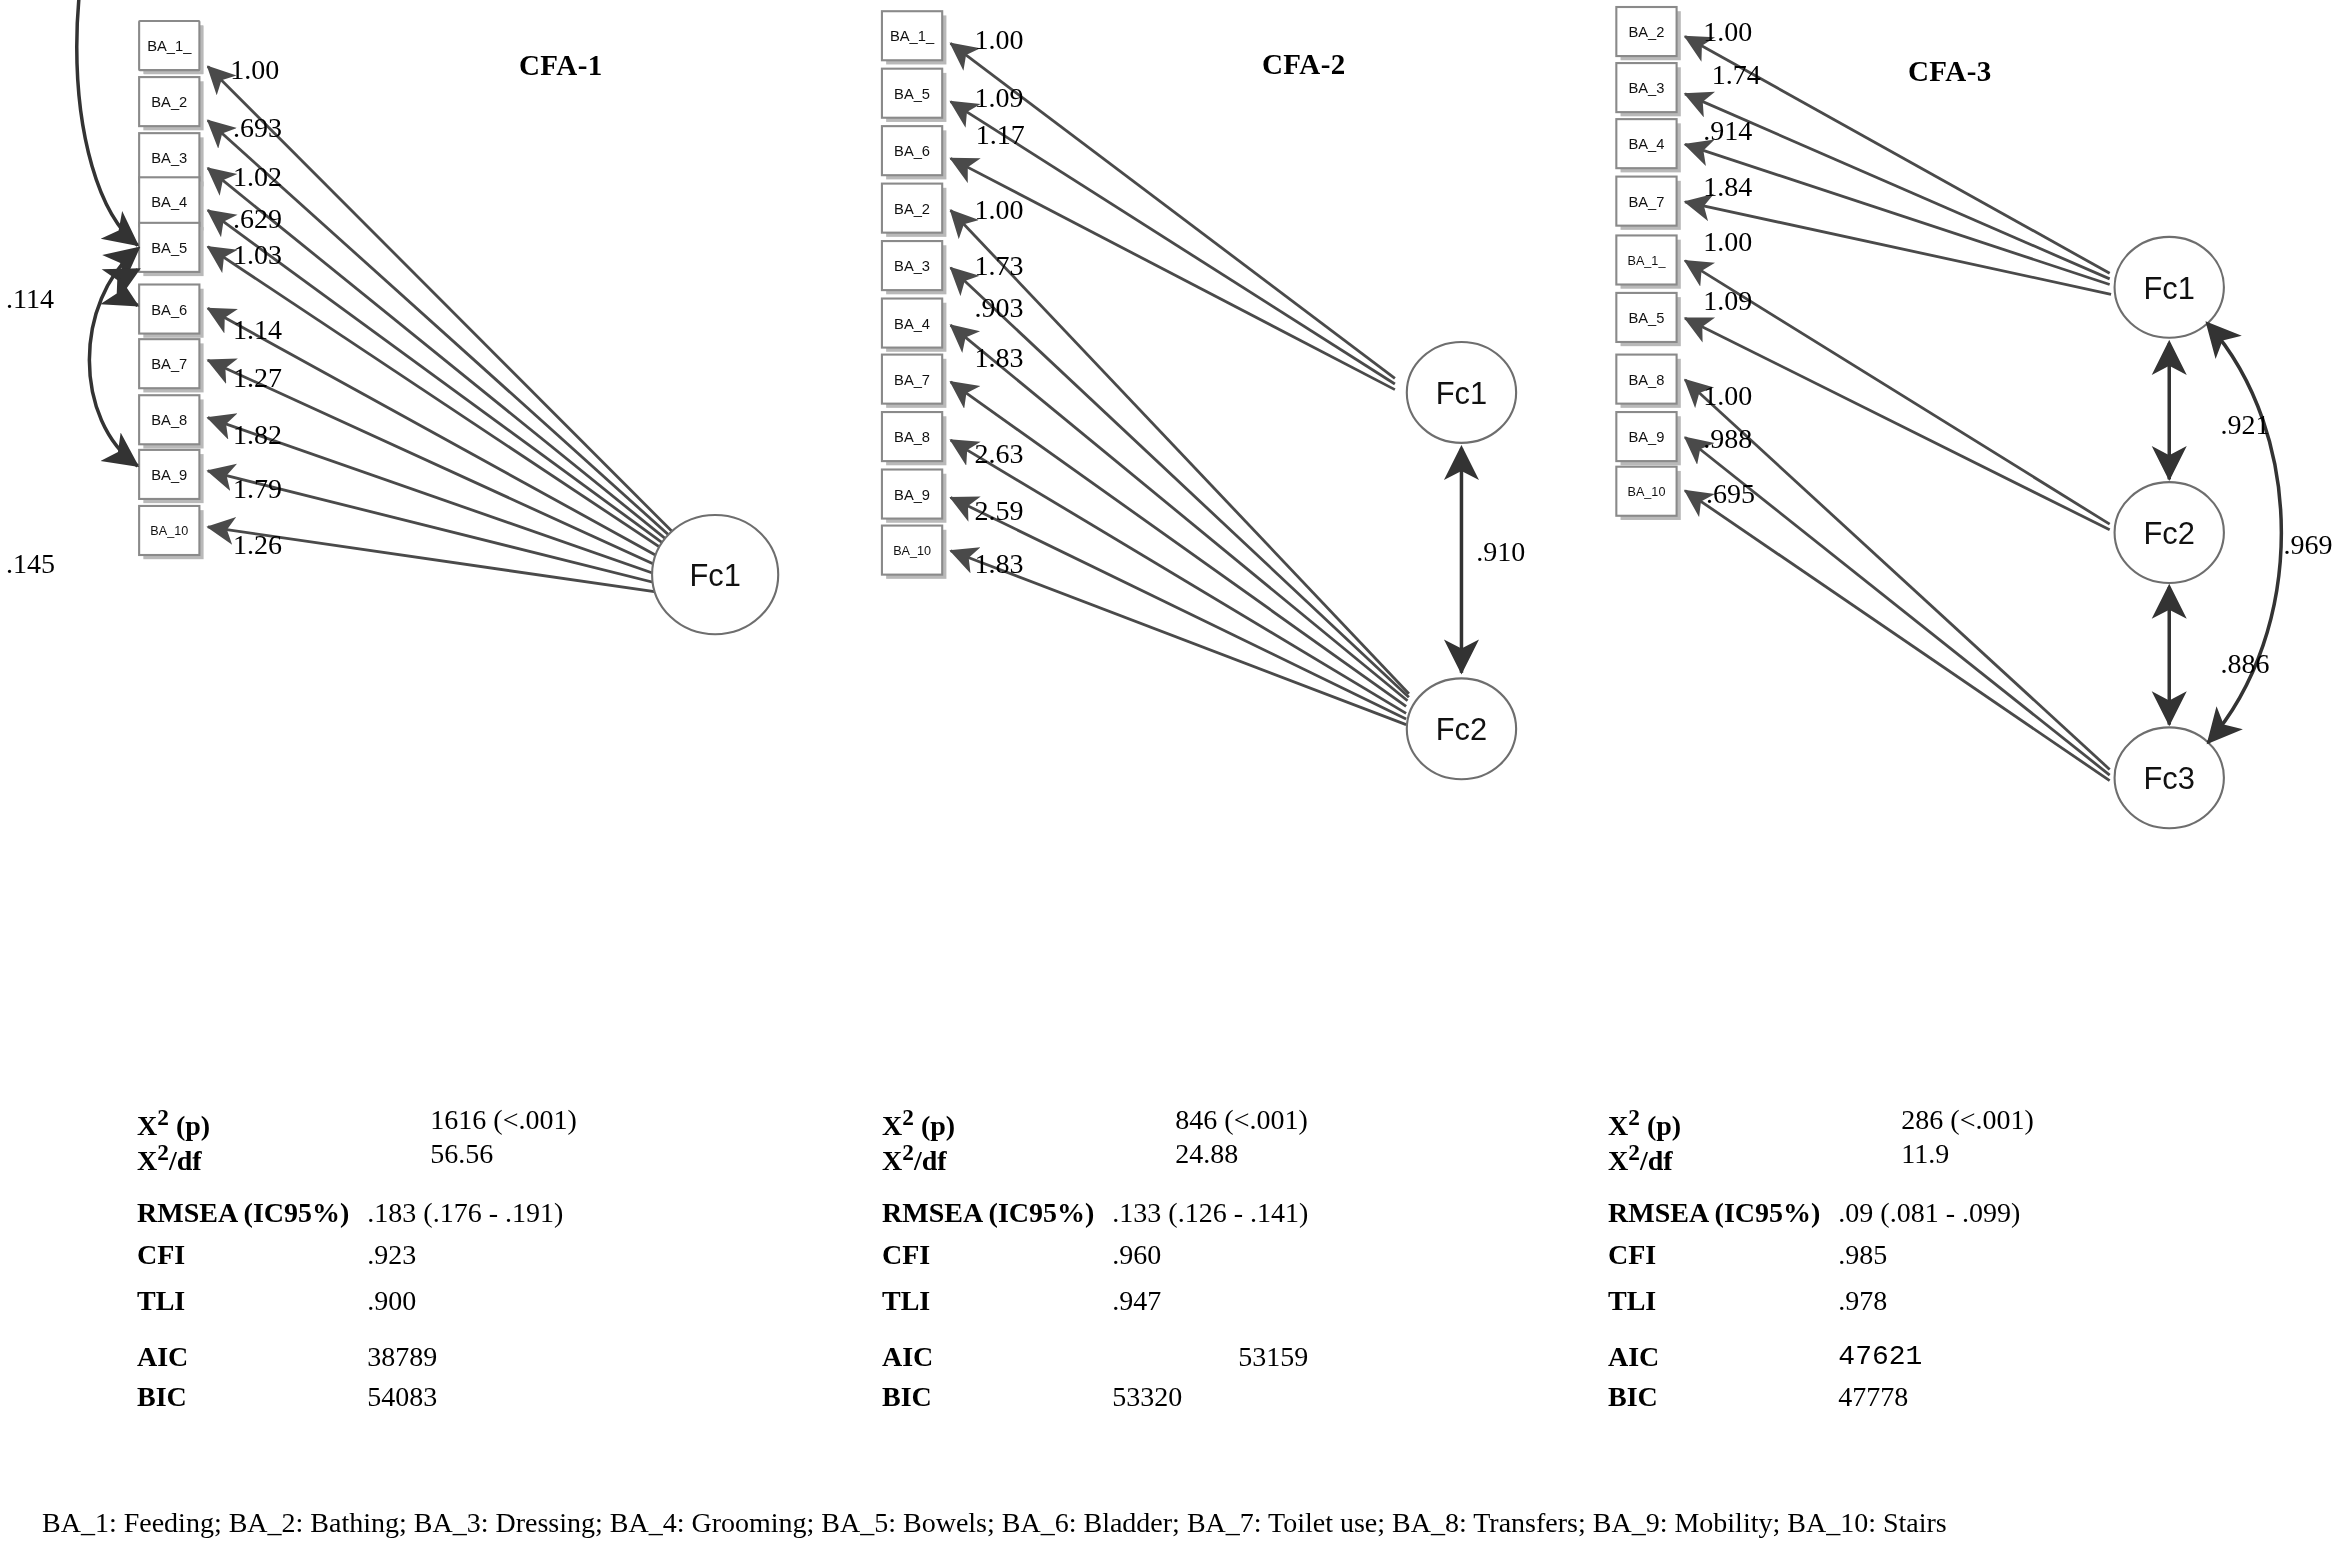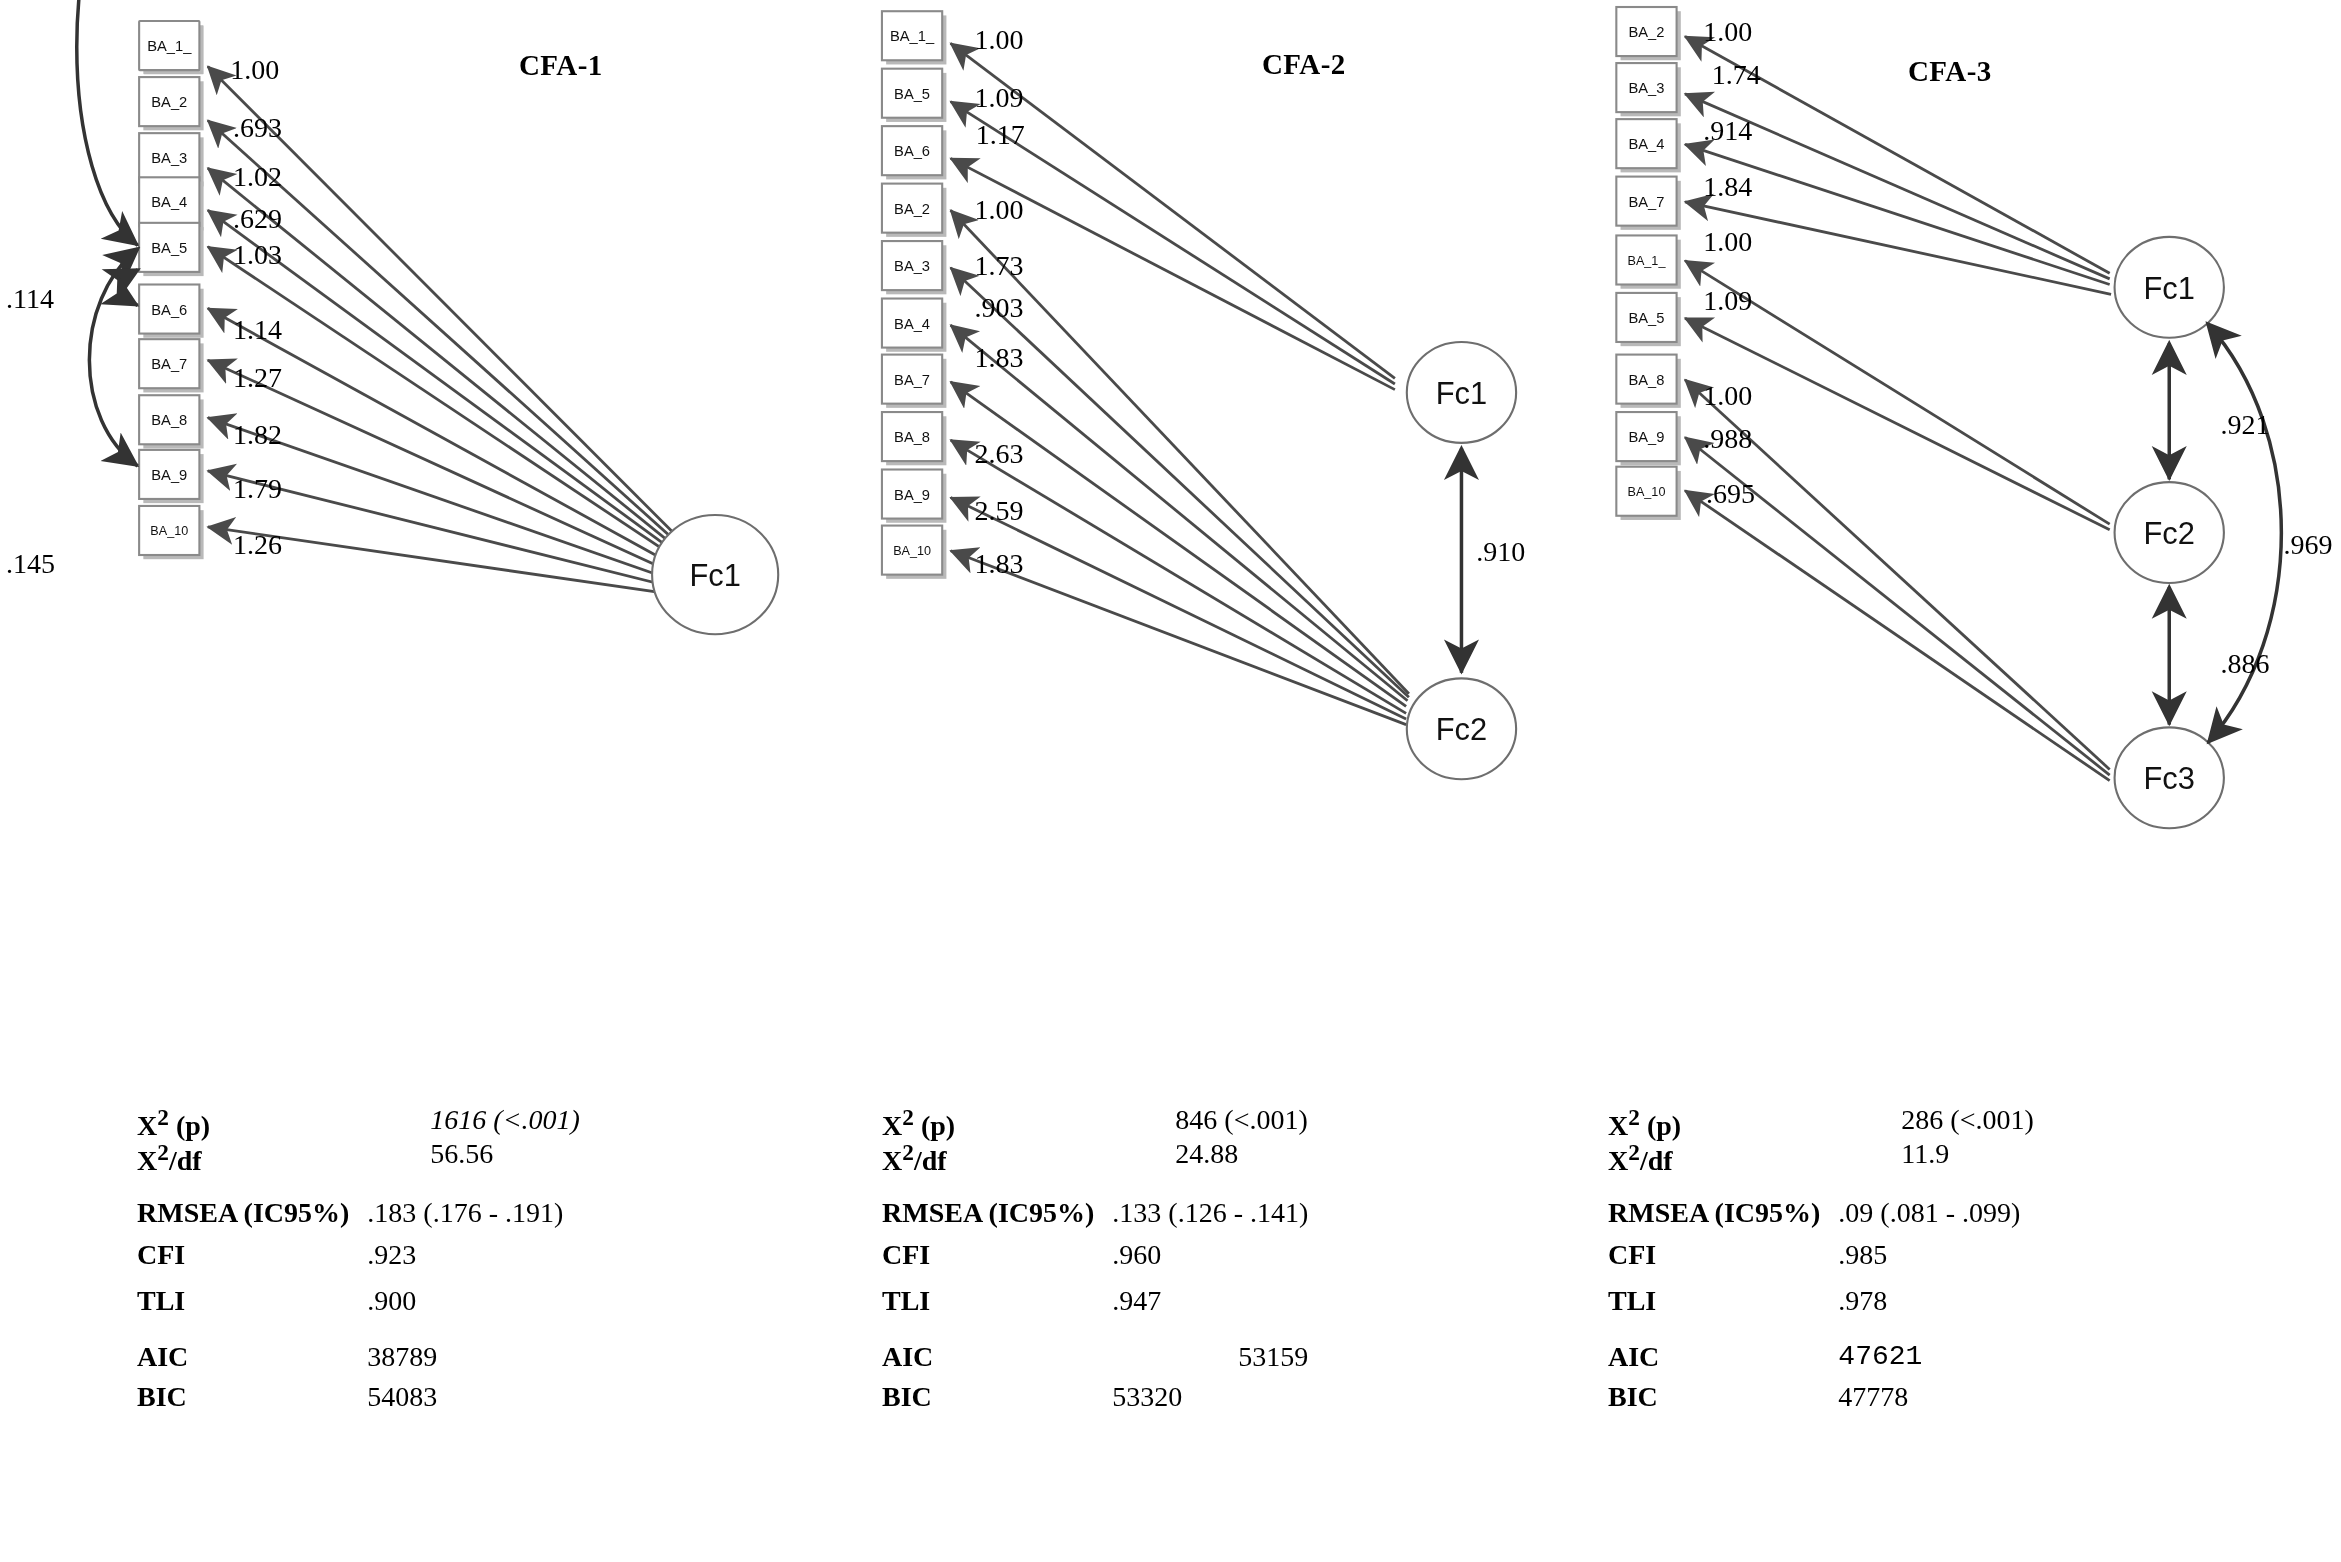--- a/index.html
+++ b/index.html
@@ -261,21 +261,21 @@
 
   <div class="panel-title" style="left:519px;top:49px;">CFA-1</div>
   <div class="panel-title" style="left:1262px;top:48px;">CFA-2</div>
   <div class="panel-title" style="left:1908px;top:55px;">CFA-3</div>
 
   <div class="stats" style="left:137px;top:1106px;">
     <table>
       <tbody>
           <tr>
             <td class="lab"><b>X<sup>2</sup> (p)</b></td>
-            <td class="val" style="padding-left:63px;font-style:italic;">1616 (&lt;.001)</td>
+            <td class="val" style="padding-left:63px;">1616 (&lt;.001)</td>
           </tr>
       <tr>
             <td class="lab"><b>X<sup>2</sup>/df</b></td>
             <td class="val" style="padding-left:63px;">56.56</td>
           </tr>
       <tr class="sp-row">
             <td></td>
             <td></td>
           </tr>
       <tr>
@@ -373,15 +373,16 @@
             <td class="val" style="padding-top:28px;font-family:Liberation Mono, monospace;">47621</td>
           </tr>
       <tr>
             <td class="lab" style="padding-top:12.6px;">BIC</td>
             <td class="val" style="padding-top:12.6px;">47778</td>
           </tr>
     </tbody>
       </table>
   </div>
 
+  <div class="footer">BA_1: Feeding; BA_2: Bathing; BA_3: Dressing; BA_4: Grooming; BA_5: Bowels; BA_6: Bladder; BA_7: Toilet use; BA_8: Transfers; BA_9: Mobility; BA_10: Stairs</div>
 
 </div>
 
 
 </body></html>

